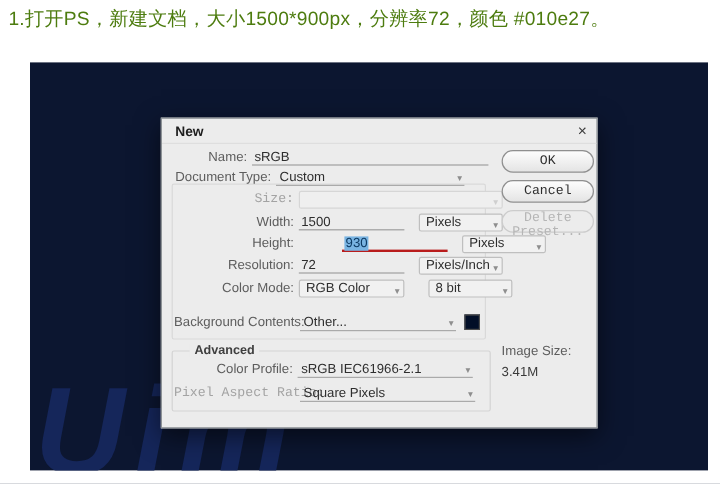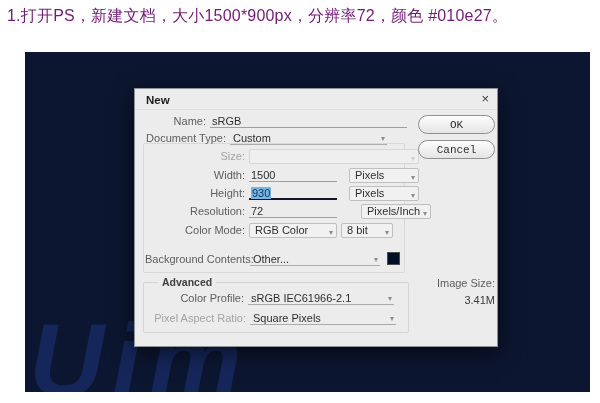--- a/index.html
+++ b/index.html
@@ -1,55 +1,55 @@
 <!DOCTYPE html>
 <html style="--canvas-bg: #0c1630; --watermark: #15265a; --swatch: #010e27; --selection-bg: #79b4e2;"><head>
 <meta charset="utf-8">
 <style>
   * { margin:0; padding:0; box-sizing:border-box; }
   html,body { width:600px; height:403px; background:#ffffff; font-family:"Liberation Sans",sans-serif; position:relative; overflow:hidden; }
 
-  .heading { position:absolute; left:7px; top:6px; font-size:16px; color:#701a75; letter-spacing:.2px; }
+  .heading { position:absolute; left:7px; top:6px; font-size:16px; color:#4d7c0f; letter-spacing:.2px; }
 
   .canvas { position:absolute; left:25px; top:52px; width:565px; height:340px; background:var(--canvas-bg,#0c1630); overflow:hidden; }
   .watermark { position:absolute; left:4px; bottom:-20px; font-size:104px; font-weight:bold; font-style:italic; color:var(--watermark,#15265a); letter-spacing:8px; line-height:1; user-select:none; }
 
-  .dialog { position:absolute; left:134px; top:88px; width:364px; height:259px; background:#ececec; border:1px solid #8d9296; box-shadow:0 6px 20px rgba(0,0,0,.55); font-size:11px; color:#4a4a4a;padding-left:24px; }
+  .dialog { position:absolute; left:134px; top:98px; width:364px; height:259px; background:#ececec; border:1px solid #8d9296; box-shadow:0 6px 20px rgba(0,0,0,.55); font-size:11px; color:#4a4a4a;padding-left:24px; }
   .titlebar { position:absolute; top:0; left:0; right:0; height:21px; border-bottom:1px solid #dedede; }
   .title { position:absolute; left:11px; top:5px; font-weight:bold; font-size:11.5px; color:#1d1d1d; }
   .close { position:absolute; right:8px; top:3px; font-size:13px; line-height:14px; color:#3c3c3c; cursor:default; }
 
   .groupbox { position:absolute; left:8px; top:54px; width:262px; height:130px; border:1px solid #d9d9d9; border-radius:2px; }
   .fieldset-adv { position:absolute; left:8px; top:193px; width:266px; height:51px; border:1px solid #d4d4d4; border-radius:2px; }
   .adv-legend { position:absolute; left:14px; top:-7px; background:#ececec; padding:0 4px; color:#3f3f3f; font-weight:bold; font-size:10.5px; }
 
   .row { position:absolute; left:10px; height:15px; line-height:14px; white-space:nowrap; }
   .lbl { display:inline-block; text-align:right; color:#5d5d5d; margin-right:4px; vertical-align:top; }
-  .lbl.dim { color:#a3a3a3; }
+  .lbl.dim { color:#a3a3a3;font-family:Liberation Mono, monospace; }
   .w61{width:61px}.w81{width:81px}.w100{width:100px}.w101{width:101px}.w99{width:99px}
 
   .ufield { display:inline-block; border-bottom:1px solid #9f9f9f; height:14px; color:#2e2e2e; padding-left:2px; vertical-align:top; }
-  .ufield.focus { border-bottom:2px solid #0f172a; }
+  .ufield.focus { border-bottom:2px solid #b91c1c;margin-left:36px; }
   .sel { background:var(--selection-bg,#79b4e2); color:#0d3a63; padding:0 1px; }
 
   .ddl { display:inline-block; position:relative; border-bottom:1px solid #aaaaaa; height:14px; color:#2e2e2e; padding-left:3px; vertical-align:top; }
   .ddl .chev { position:absolute; right:2px; top:1px; font-size:8px; color:#8e8e8e; }
 
   .box { display:inline-block; position:relative; border:1px solid #bfbfbf; background:#f1f1f1; border-radius:2px; height:15px; line-height:13px; padding:0 14px 0 5px; color:#2e2e2e; vertical-align:top; }
   .box .chev { position:absolute; right:3px; top:2px; font-size:8px; color:#8e8e8e; }
   .box.dis { border-color:#d6d6d6; background:#efefef; color:#bdbdbd; }
   .box.dis .chev { color:#cfcfcf; }
 
   .swatch { display:inline-block; width:13px; height:13px; margin-left:7px; background:var(--swatch,#010e27); border:1px solid #4c4c4c; vertical-align:top; }
 
   .btncol { position:absolute; left:283px; top:26px; width:77px; }
   .pbtn { display:block; width:77px; height:19px; margin-bottom:6px; border:1px solid #8f8f8f; border-radius:10px; background:linear-gradient(#fdfdfd,#e4e4e4); font-family:Liberation Mono, monospace; font-size:11px; color:#2e2e2e; }
   .pbtn.dis { border-color:#cccccc; background:#ececec; color:#b5b5b5; }
 
-  .imgsize { position:absolute; left:283px; top:188px; width:77px; text-align:right; color:#5d5d5d; }
+  .imgsize { position:absolute; left:283px; top:188px; width:77px; text-align:left; color:#5d5d5d; }
   .imgsize .val { margin-top:5px; color:#3a3a3a; }
 
   
   #row-name{top:25px} #row-doctype{top:42px} #row-size{top:60px} #row-width{top:79px}
   #row-height{top:97px} #row-res{top:115px} #row-cmode{top:134px} #row-bg{top:163px}
   #row-profile{top:202px} #row-aspect{top:222px}
 </style>
 </head>
 <body>
 
@@ -81,25 +81,25 @@
 
   <div class="row" id="row-width">
     <span class="lbl w100">Width:</span><span class="ufield" style="width:88px">1500</span><span class="box" style="width:70px;margin-left:12px"><span>Pixels</span><span class="chev">▾</span></span>
   </div>
 
   <div class="row" id="row-height">
     <span class="lbl w100">Height:</span><span class="ufield focus" style="width:88px"><span class="sel">930</span></span><span class="box" style="width:70px;margin-left:12px"><span>Pixels</span><span class="chev">▾</span></span>
   </div>
 
   <div class="row" id="row-res">
-    <span class="lbl w100">Resolution:</span><span class="ufield" style="width:88px">72</span><span class="box" style="width:70px;margin-left:24px"><span>Pixels/Inch</span><span class="chev">▾</span></span>
+    <span class="lbl w100">Resolution:</span><span class="ufield" style="width:88px">72</span><span class="box" style="width:70px;margin-left:12px"><span>Pixels/Inch</span><span class="chev">▾</span></span>
   </div>
 
   <div class="row" id="row-cmode">
-    <span class="lbl w100">Color Mode:</span><span class="box" style="width:88px"><span>RGB Color</span><span class="chev">▾</span></span><span class="box" style="width:52px;margin-left:4px"><span>8 bit</span><span class="chev">▾</span></span>
+    <span class="lbl w100">Color Mode:</span><span class="box" style="width:88px"><span>RGB Color</span><span class="chev">▾</span></span><span class="box" style="width:70px;margin-left:20px"><span>8 bit</span><span class="chev">▾</span></span>
   </div>
 
   <div class="row" id="row-bg">
     <span class="lbl w101">Background Contents:</span><span class="ddl" style="width:130px"><span>Other...</span><span class="chev">▾</span></span><span class="swatch"></span>
   </div>
 
   <div class="fieldset-adv">
     <span class="adv-legend">Advanced</span>
   </div>
 
@@ -107,19 +107,20 @@
     <span class="lbl w99">Color Profile:</span><span class="ddl" style="width:146px"><span>sRGB IEC61966-2.1</span><span class="chev">▾</span></span>
   </div>
 
   <div class="row" id="row-aspect">
     <span class="lbl w101 dim">Pixel Aspect Ratio:</span><span class="ddl" style="width:146px"><span>Square Pixels</span><span class="chev">▾</span></span>
   </div>
 
   <div class="btncol">
     <button class="pbtn">OK</button>
     <button class="pbtn">Cancel</button>
+    <button class="pbtn dis">Delete Preset...</button>
   </div>
 
   <div class="imgsize">
     <div>Image Size:</div>
     <div class="val">3.41M</div>
   </div>
 </div>
 
 </body></html>

